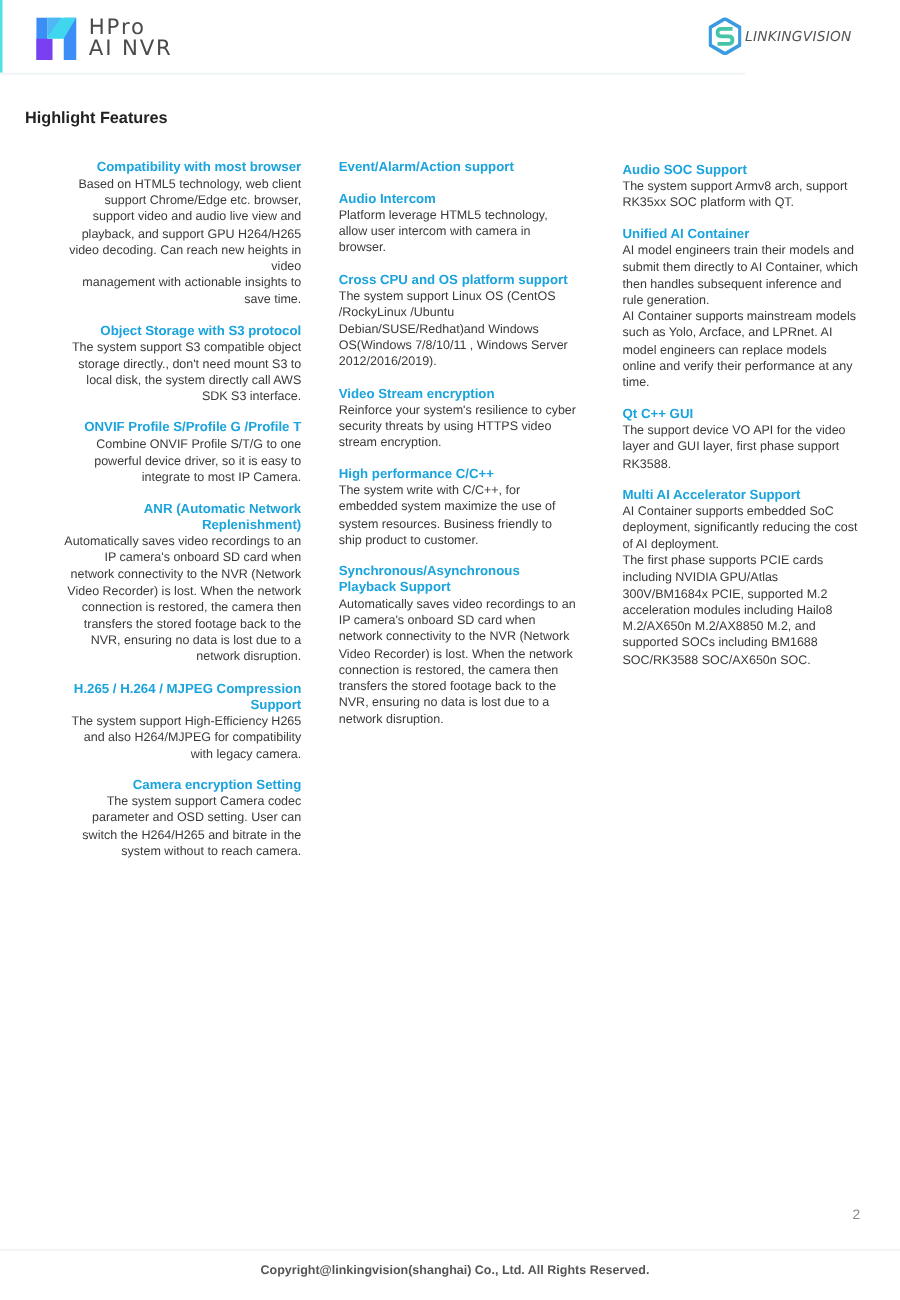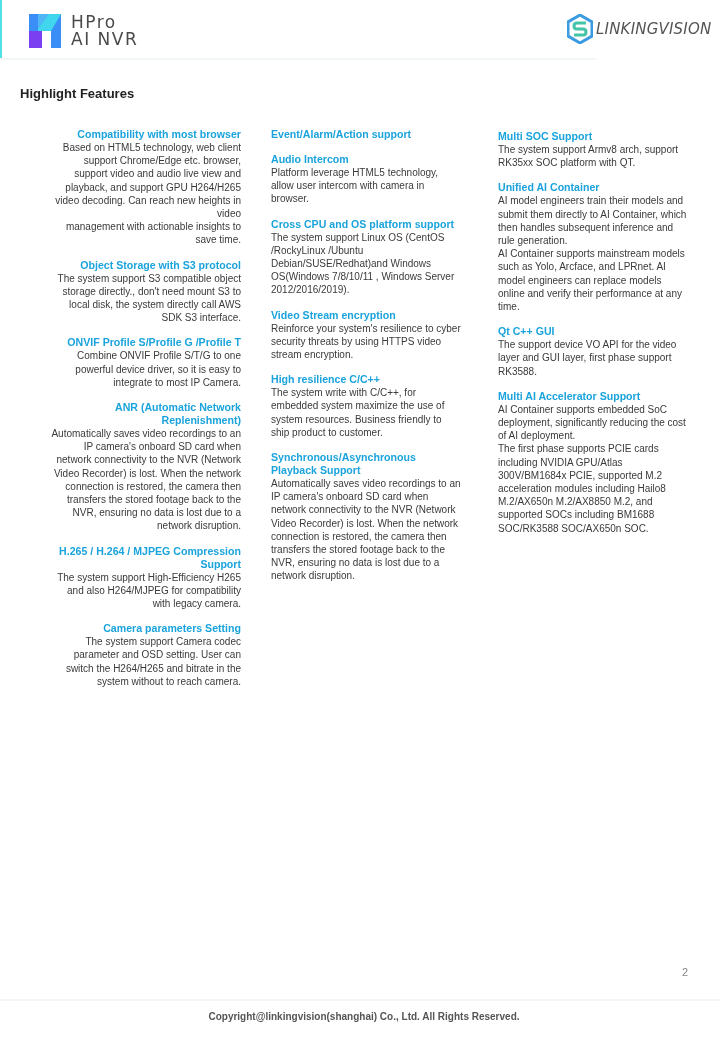--- a/index.html
+++ b/index.html
@@ -8,21 +8,21 @@
 
     .left-accent { position: absolute; left: 0; top: 0; width: 2px; height: 60px; background: #4fe0e6; }
 
     .header { position: absolute; left: 0; top: 0; width: 596px; height: 60px; border-bottom: 2px solid #f3f6f7; }
     .brand { position: absolute; left: 29px; top: 14px; display: flex; align-items: center; }
     .brand-logo { width: 34px; height: 34px; position: relative; }
     .brand-text { margin-left: 8px; font-family: "DejaVu Sans", sans-serif; font-size: 17px; line-height: 17px; color: #4a4a4a; letter-spacing: 1.5px; }
 
     .lv { position: absolute; left: 567px; top: 14px; display: flex; align-items: center; }
     .lv-logo { width: 26px; height: 30px; }
-    .lv-text { margin-left: 3px; font-family: "DejaVu Sans", sans-serif; font-style: italic; font-size: 15px; color: #555555; letter-spacing: 0.2px; }
+    .lv-text { margin-left: 3px; font-family: "DejaVu Sans", sans-serif; font-style: italic; font-size: 11px; color: #555555; letter-spacing: 0.2px; }
 
     .page-title { position: absolute; left: 20px; top: 86px; font-size: 13px; font-weight: bold; color: #222222; }
 
     .col { position: absolute; top: 128px; width: 190px; }
     .col1 { left: 51px; text-align: right; }
     .col2 { left: 271px; }
     .col3 { left: 498px; top: 130px; }
 
     .feature { margin-bottom: 12px; }
     .feat-title { font-size: 10.6px; font-weight: bold; color: #1aa3dc; line-height: 13px; }
@@ -80,21 +80,21 @@
   </div>
   <div class="feature">
     <div class="feat-title">ANR (Automatic Network Replenishment)</div>
     <div class="feat-body">Automatically saves video recordings to an IP camera's onboard SD card when network connectivity to the NVR (Network Video Recorder) is lost. When the network connection is restored, the camera then transfers the stored footage back to the NVR, ensuring no data is lost due to a network disruption.</div>
   </div>
   <div class="feature">
     <div class="feat-title">H.265 / H.264 / MJPEG Compression Support</div>
     <div class="feat-body">The system support High-Efficiency H265 and  also H264/MJPEG  for compatibility with legacy camera.</div>
   </div>
   <div class="feature">
-    <div class="feat-title">Camera parameters Setting</div>
+    <div class="feat-title">Camera encryption Setting</div>
     <div class="feat-body">The system support Camera codec parameter and OSD setting. User can switch the H264/H265 and bitrate in the system without to reach camera.</div>
   </div>
 </div>
 
 <div class="col col2">
   <div class="feature">
     <div class="feat-title">Event/Alarm/Action support</div>
   </div>
   <div class="feature">
     <div class="feat-title">Audio Intercom</div>
@@ -102,32 +102,32 @@
   </div>
   <div class="feature">
     <div class="feat-title">Cross CPU and OS platform support</div>
     <div class="feat-body">The  system support Linux OS (CentOS /RockyLinux /Ubuntu Debian/SUSE/Redhat)and Windows OS(Windows 7/8/10/11 , Windows Server 2012/2016/2019).</div>
   </div>
   <div class="feature">
     <div class="feat-title">Video Stream encryption</div>
     <div class="feat-body">Reinforce your system's resilience to cyber security threats by using HTTPS video stream encryption.</div>
   </div>
   <div class="feature">
-    <div class="feat-title">High resilience C/C++</div>
+    <div class="feat-title">High performance C/C++</div>
     <div class="feat-body">The system write with C/C++, for embedded  system maximize the use of system resources. Business friendly to ship product to customer.</div>
   </div>
   <div class="feature">
     <div class="feat-title">Synchronous/Asynchronous Playback Support</div>
     <div class="feat-body">Automatically saves video recordings to an IP camera's onboard SD card when network connectivity to the NVR (Network Video Recorder) is lost. When the network connection is restored, the camera then transfers the stored footage back to the NVR, ensuring no data is lost due to a network disruption.</div>
   </div>
 </div>
 
 <div class="col col3">
   <div class="feature">
-    <div class="feat-title">Multi SOC Support</div>
+    <div class="feat-title">Audio SOC Support</div>
     <div class="feat-body">The system support Armv8 arch, support RK35xx SOC platform with QT.</div>
   </div>
   <div class="feature">
     <div class="feat-title">Unified AI Container</div>
     <div class="feat-body">AI model engineers train their models and submit them directly to AI Container, which then handles subsequent inference and rule generation.
 AI Container supports mainstream models such as Yolo, Arcface, and LPRnet. AI model engineers can replace models online and verify their performance at any time.</div>
   </div>
   <div class="feature">
     <div class="feat-title">Qt C++ GUI</div>
     <div class="feat-body">The support device VO API for the video layer and GUI layer, first phase support RK3588.</div>

